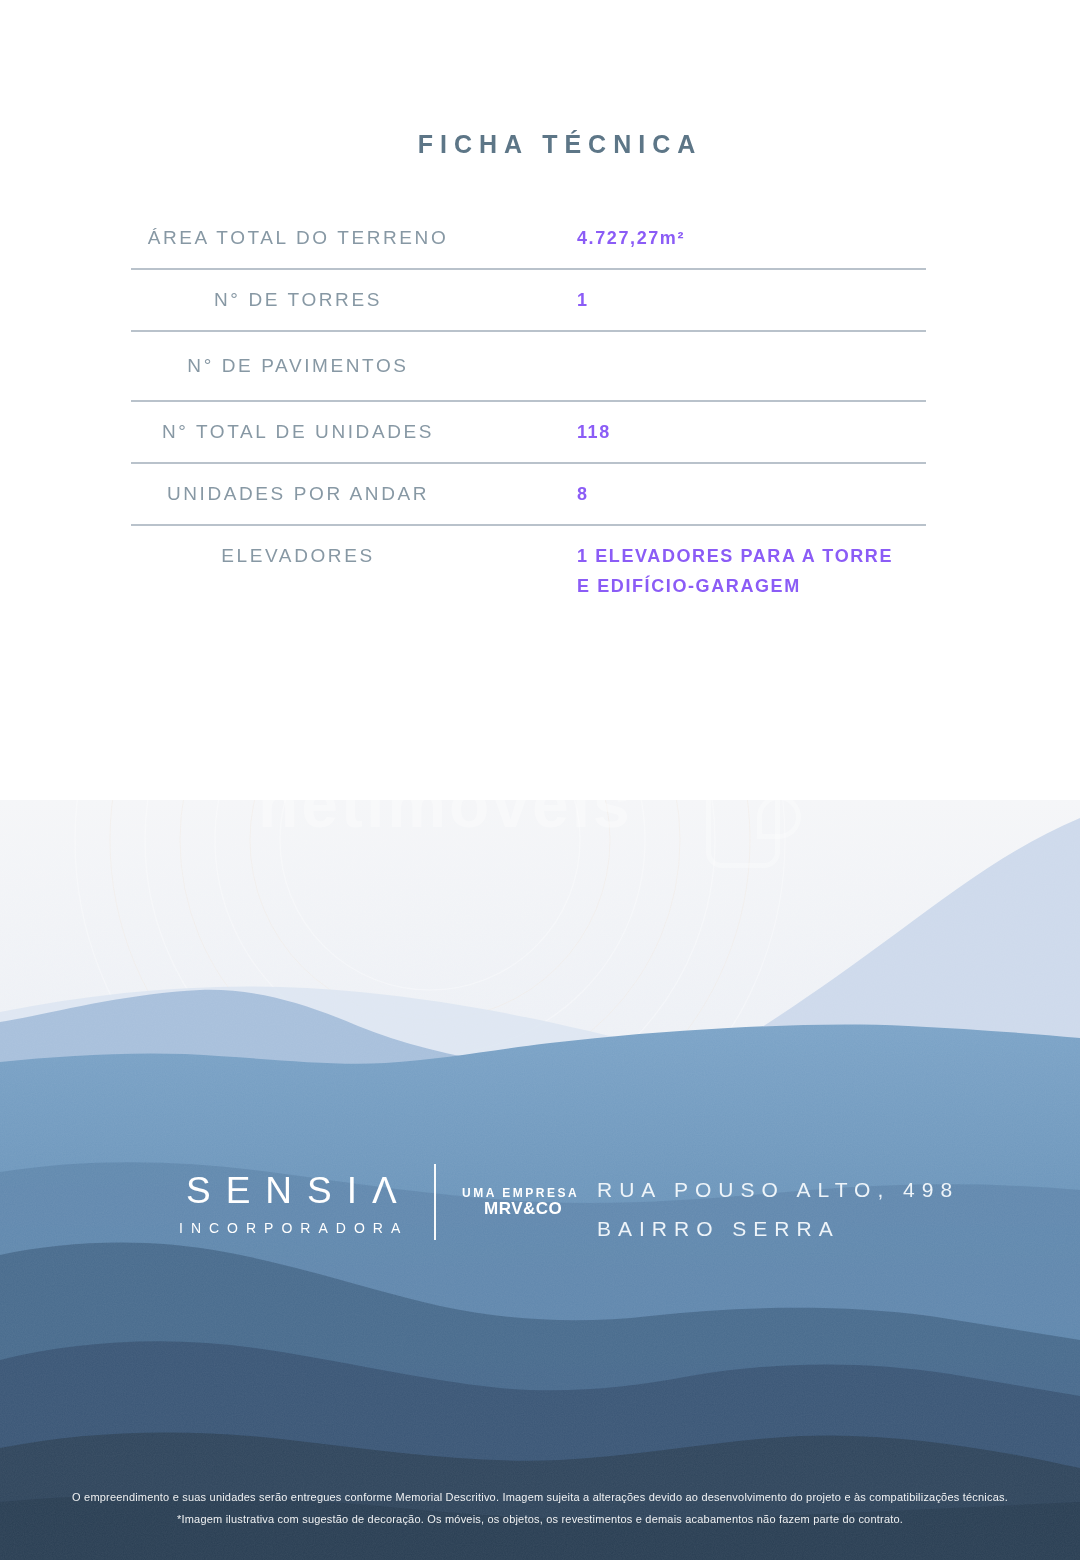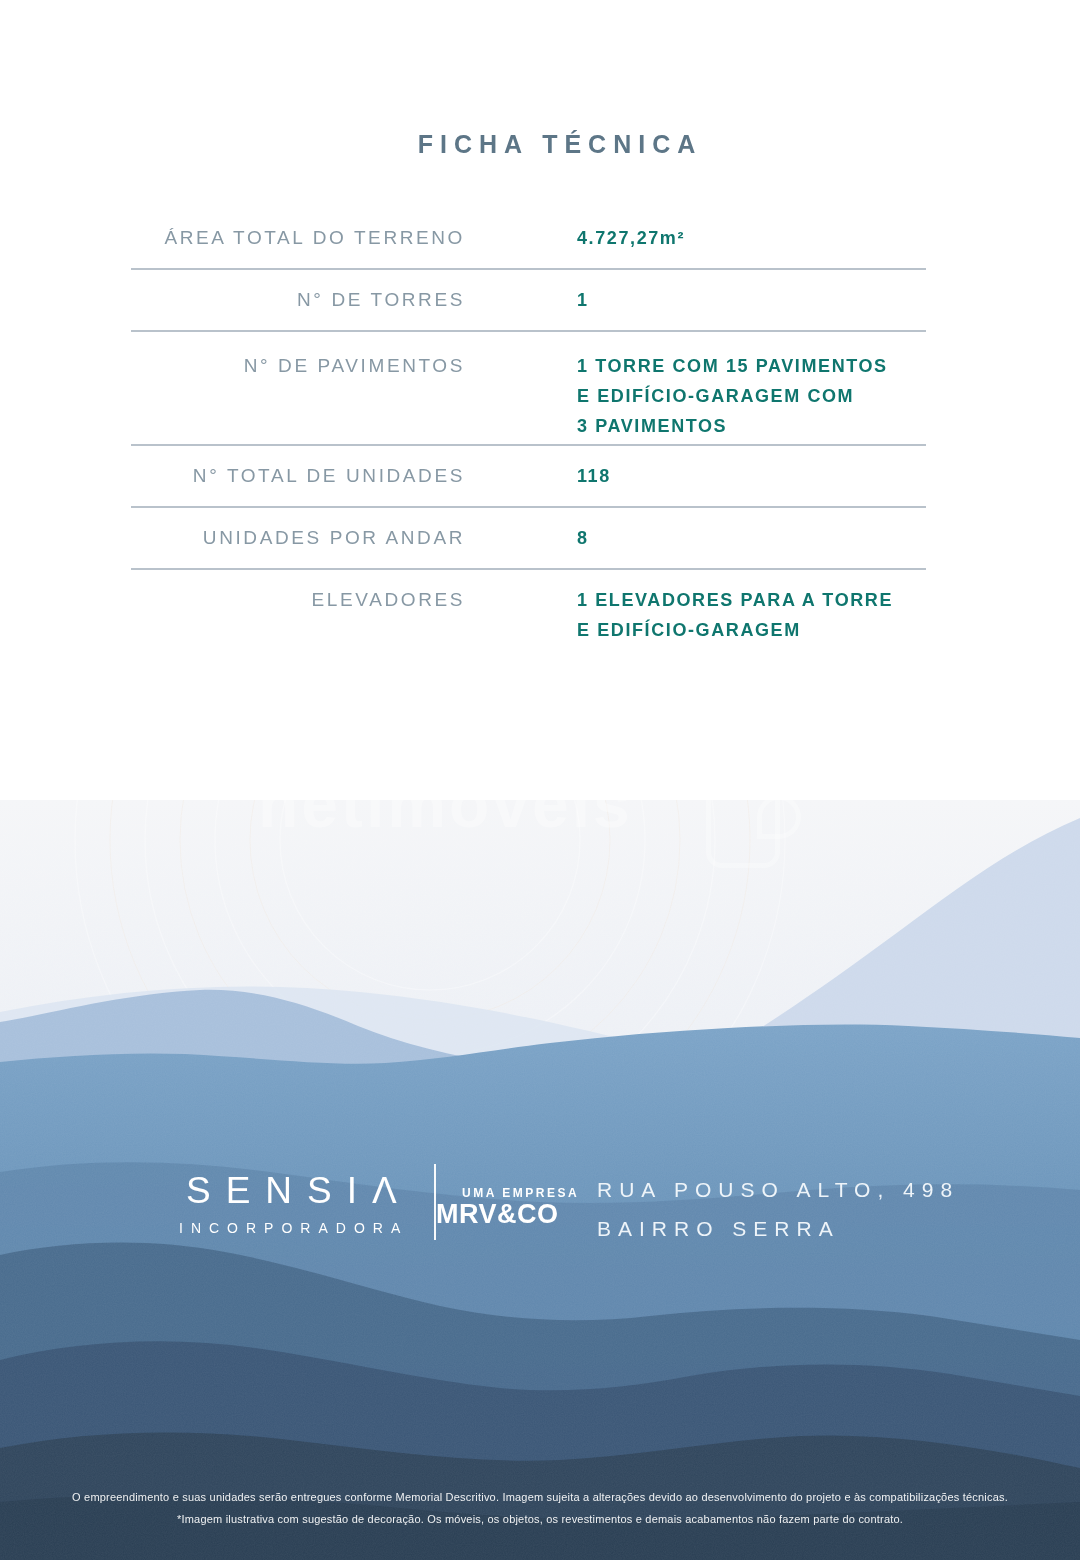--- a/index.html
+++ b/index.html
@@ -37,36 +37,36 @@
     width: 795px;
   }
   .spec-row {
     display: grid;
     grid-template-columns: 334px 1fr;
     column-gap: 112px;
     align-items: start;
     border-bottom: 2px solid #b9c2cb;
     padding: 15px 0 15px 0;
   }
-  .spec-row.tall { padding: 19px 0 3px 0; }
+  .spec-row.tall { padding: 19px 0 19px 0; }
   .spec-row.last { border-bottom: none; }
   .spec-label {
-    text-align: right;
+    text-align: center;
     font-size: 19px;
     font-weight: normal;
     letter-spacing: 2.6px;
     color: #8798a4;
     line-height: 30px;
   }
   .spec-value {
     text-align: left;
     font-size: 18px;
     font-weight: bold;
     letter-spacing: 1.6px;
-    color: #0f766e;
+    color: #8b5cf6;
     line-height: 30px;
     white-space: pre-line;
   }
 
   
   .photo {
     position: absolute;
     left: 0;
     top: 800px;
     width: 1080px;
@@ -144,23 +144,23 @@
     position: absolute;
     left: 462px;
     top: 386px;
     font-size: 12px;
     font-weight: bold;
     letter-spacing: 2.5px;
     color: #ffffff;
   }
   .partner-name {
     position: absolute;
-    left: 436px;
+    left: 484px;
     top: 399px;
-    font-size: 27px;
+    font-size: 17px;
     font-weight: bold;
     letter-spacing: 0.5px;
     color: #ffffff;
   }
   .address {
     position: absolute;
     left: 597px;
     top: 370px;
     font-size: 21px;
     letter-spacing: 7px;
@@ -192,23 +192,20 @@
     <div class="spec-row">
       <div class="spec-label">ÁREA TOTAL DO TERRENO</div>
       <div class="spec-value">4.727,27m²</div>
     </div>
     <div class="spec-row">
       <div class="spec-label">N° DE TORRES</div>
       <div class="spec-value">1</div>
     </div>
     <div class="spec-row tall">
       <div class="spec-label">N° DE PAVIMENTOS</div>
-      <div class="spec-value">1 TORRE COM 15 PAVIMENTOS
-E EDIFÍCIO-GARAGEM COM
-3 PAVIMENTOS</div>
     </div>
     <div class="spec-row">
       <div class="spec-label">N° TOTAL DE UNIDADES</div>
       <div class="spec-value">118</div>
     </div>
     <div class="spec-row">
       <div class="spec-label">UNIDADES POR ANDAR</div>
       <div class="spec-value">8</div>
     </div>
     <div class="spec-row last">

